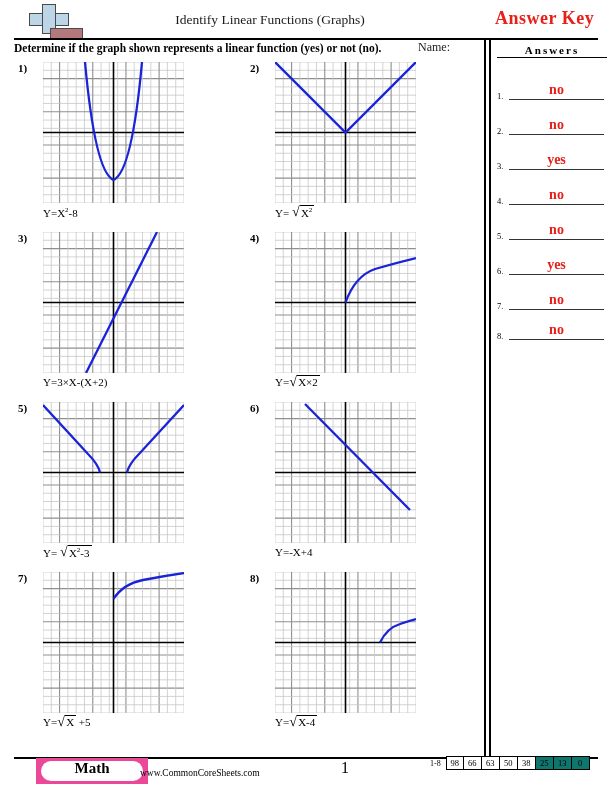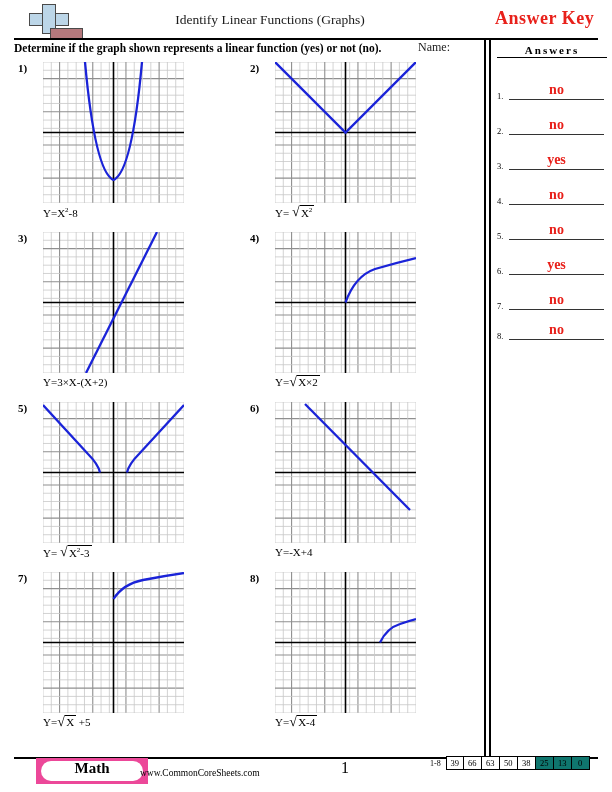--- a/index.html
+++ b/index.html
@@ -540,21 +540,21 @@
 
   <div class="footer-line"></div>
   <div class="mathbadge">
     <div class="inner"></div>
     <div class="txt" style="left:5px">Math</div>
   </div>
   <div class="site">www.CommonCoreSheets.com</div>
   <div class="pagenum">1</div>
   <div class="scoretbl">
     <div class="score-label">1-8</div>
-    <div class="score-cell first">39</div>
+    <div class="score-cell first">98</div>
     <div class="score-cell">66</div>
     <div class="score-cell">63</div>
     <div class="score-cell">50</div>
     <div class="score-cell">38</div>
     <div class="score-cell hl">25</div>
     <div class="score-cell hl">13</div>
     <div class="score-cell hl">0</div>
   </div>
 
 </div>

